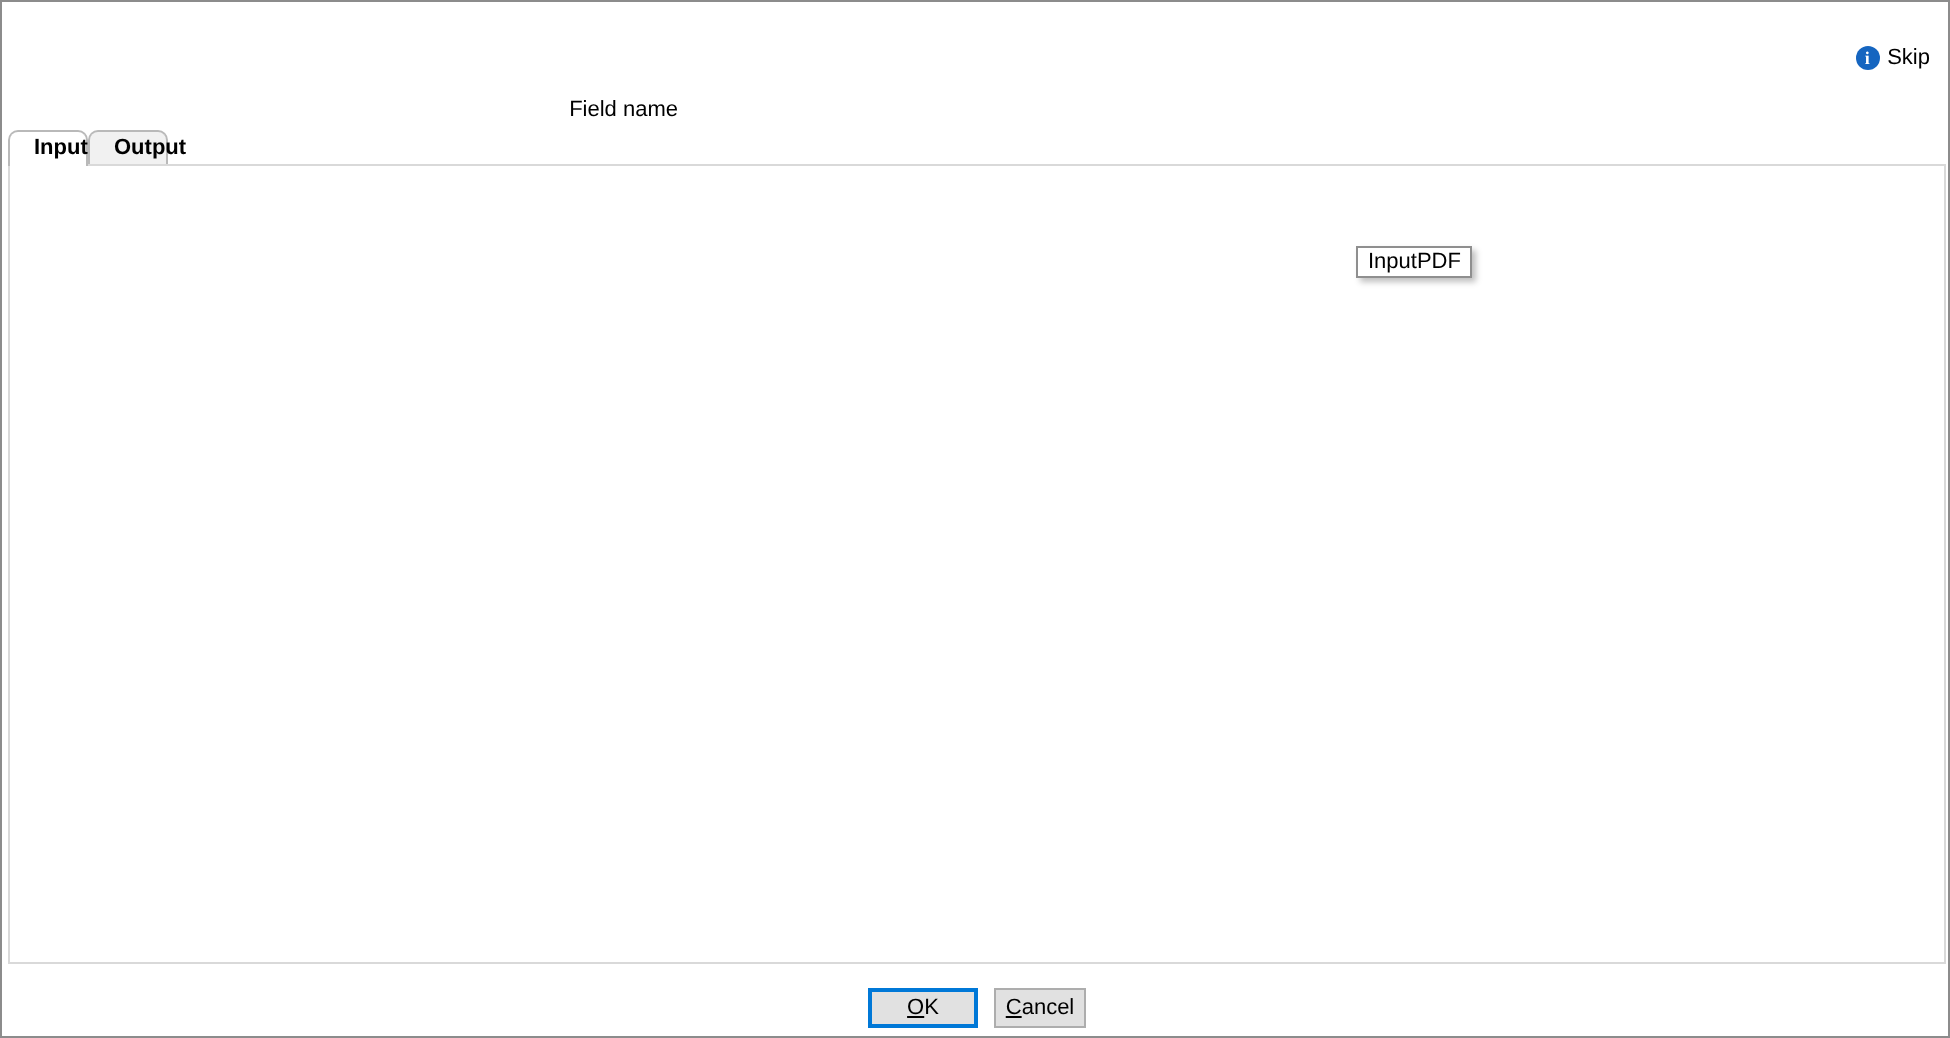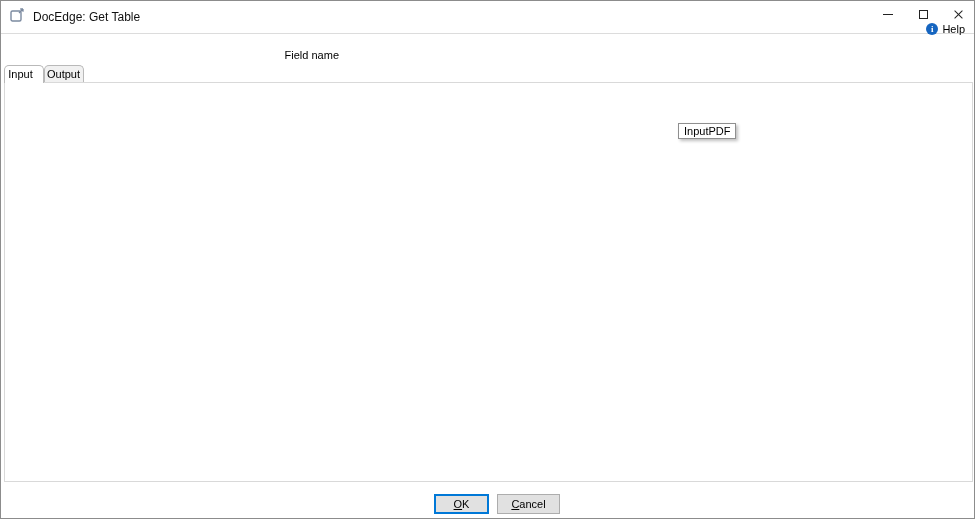--- a/index.html
+++ b/index.html
@@ -27,21 +27,21 @@
   .tb.dis { background:#ebebeb; border-color:#cfcfcf; }
   .chev { position:absolute; right:6px; top:4px; width:6px; height:6px; border-right:1.6px solid #1a1a1a; border-bottom:1.6px solid #1a1a1a; transform:rotate(45deg); }
   .chev.dis { border-color:#b0b0b0; }
   .var-icon { position:absolute; width:12px; height:12px; border:1.4px solid #e8502d; border-radius:50%; color:#e8502d; font-size:8px; font-weight:bold; display:flex; align-items:center; justify-content:center; }
 
   .strip { position:absolute; background:#ececec; height:14px; }
   .radio { position:absolute; width:11px; height:11px; border:1px solid #787878; border-radius:50%; background:#fff; }
   .radio.sel::after { content:""; position:absolute; left:2px; top:2px; width:5px; height:5px; border-radius:50%; background:#111; }
   .cb { position:absolute; width:12px; height:12px; border:1px solid #8a8a8a; background:#fff; }
 
-  .tab { position:absolute; top:64px; height:17px; padding:1px 9px 0 2px; background:#f1f1f1; border:1px solid #b9b9b9; border-bottom:none; border-radius:5px 5px 0 0; line-height:15px; z-index:1; }
+  .tab { position:absolute; top:64px; height:17px; padding:1px 9px 0 12px; background:#f1f1f1; border:1px solid #b9b9b9; border-bottom:none; border-radius:5px 5px 0 0; line-height:15px; z-index:1;font-weight:bold; }
   .tab.active { background:#fff; height:18px; z-index:3; }
   .panel { position:absolute; left:3px; top:81px; width:969px; height:400px; border:1px solid #d9d9d9; background:#fff; z-index:2; }
 
   .gb { position:absolute; border:1px solid #d9d9d9; }
   .gb .legend { position:absolute; top:-8px; left:10px; background:#fff; padding:0 4px; line-height:15px; }
 
   .stepname-input { position:absolute; left:345px; top:45px; width:620px; height:17px; border:1px solid #2e7bd6; background:#fff; line-height:15px; padding:0 3px; display:flex; align-items:center; }
   .caret { display:inline-block; width:1px; height:11px; background:#000; margin-right:1px; }
 
   .tooltip { position:absolute; left:677px; top:122px; height:16px; background:#fff; border:1px solid #8f8f8f; box-shadow:2px 2px 3px rgba(0,0,0,.25); padding:1px 5px; line-height:13px; z-index:10; }
@@ -69,42 +69,24 @@
   .btn .btn-label::first-letter { text-decoration:underline; }
   .btn.default { border:2px solid #0078d7; }
   .btn.normal { border:1px solid #adadad; }
   .btn.normal .btn-label { line-height:18px; }
 </style>
 </head>
 <body>
 
 <div id="root">
 
-  <div class="titlebar">
-    <span class="app-icon">
-      <svg width="15" height="15" viewBox="0 0 15 15">
-        <rect x="1" y="3" width="10" height="10" rx="1.5" fill="none" stroke="#7b8aa0" stroke-width="1.4"></rect>
-        <path d="M9 5 L13 1 M13 1 L10.2 1 M13 1 L13 3.8" stroke="#7b8aa0" stroke-width="1.3" fill="none"></path>
-      </svg>
-    </span>
-    <span class="title-text">DocEdge: Get Table</span>
-    <div class="wbtn" style="left:875px;">
-        <span class="min-glyph"></span>
-      </div>
-    <div class="wbtn" style="left:910px;">
-        <span class="max-glyph"></span>
-      </div>
-    <div class="wbtn" style="left:945px;">
-        <span class="x-glyph"></span>
-      </div>
-  </div>
 
   <div class="help">
     <span class="help-icon">i</span>
-    <span>Help</span>
+    <span>Skip</span>
   </div>
 
   <span class="lbl" style="right:635px; top:47px;">Field name</span>
 
   <div class="tab active" style="left:3px; width:40px; text-align:center;"><span>Input</span></div>
   <div class="tab" style="left:43px; width:40px; text-align:right;"><span>Output</span></div>
   <div class="panel"></div>
 
   <div class="gb" style="left:18px; top:97px; width:940px; height:140px;">
     <span class="legend">Input Fields</span>
@@ -242,17 +224,17 @@
     <div class="hscroll">
       <span class="hs-arrow hs-left"></span>
       <span class="hs-thumb"></span>
       <span class="hs-arrow hs-right"></span>
     </div>
   </div>
 
   <div class="btn default" style="left:433px; width:55px;">
     <span class="btn-label">OK</span>
   </div>
-  <div class="btn normal" style="left:496px; width:63px;">
+  <div class="btn normal" style="left:496px; width:46px;">
     <span class="btn-label">Cancel</span>
   </div>
 
 </div>
 
 </body></html>

